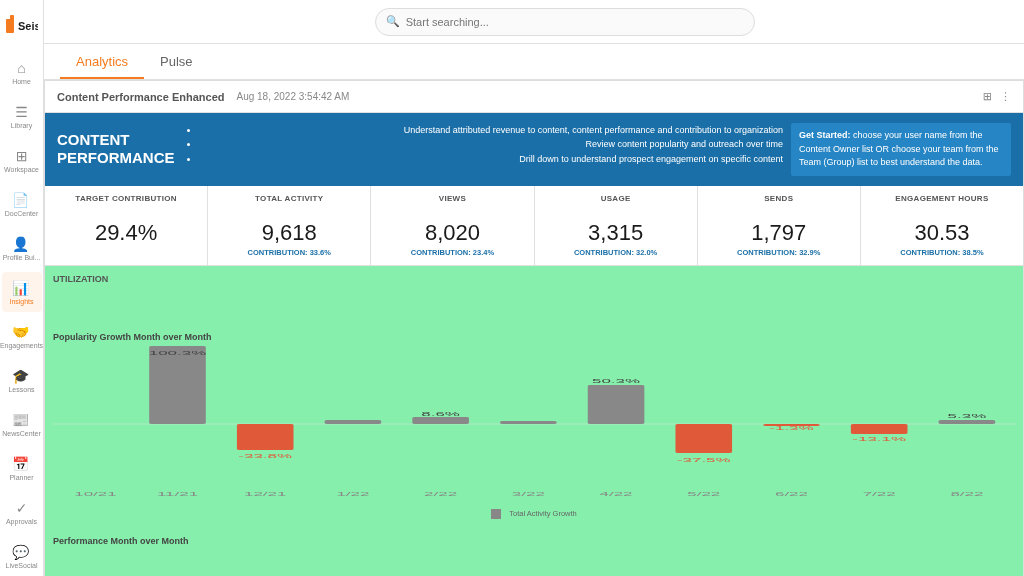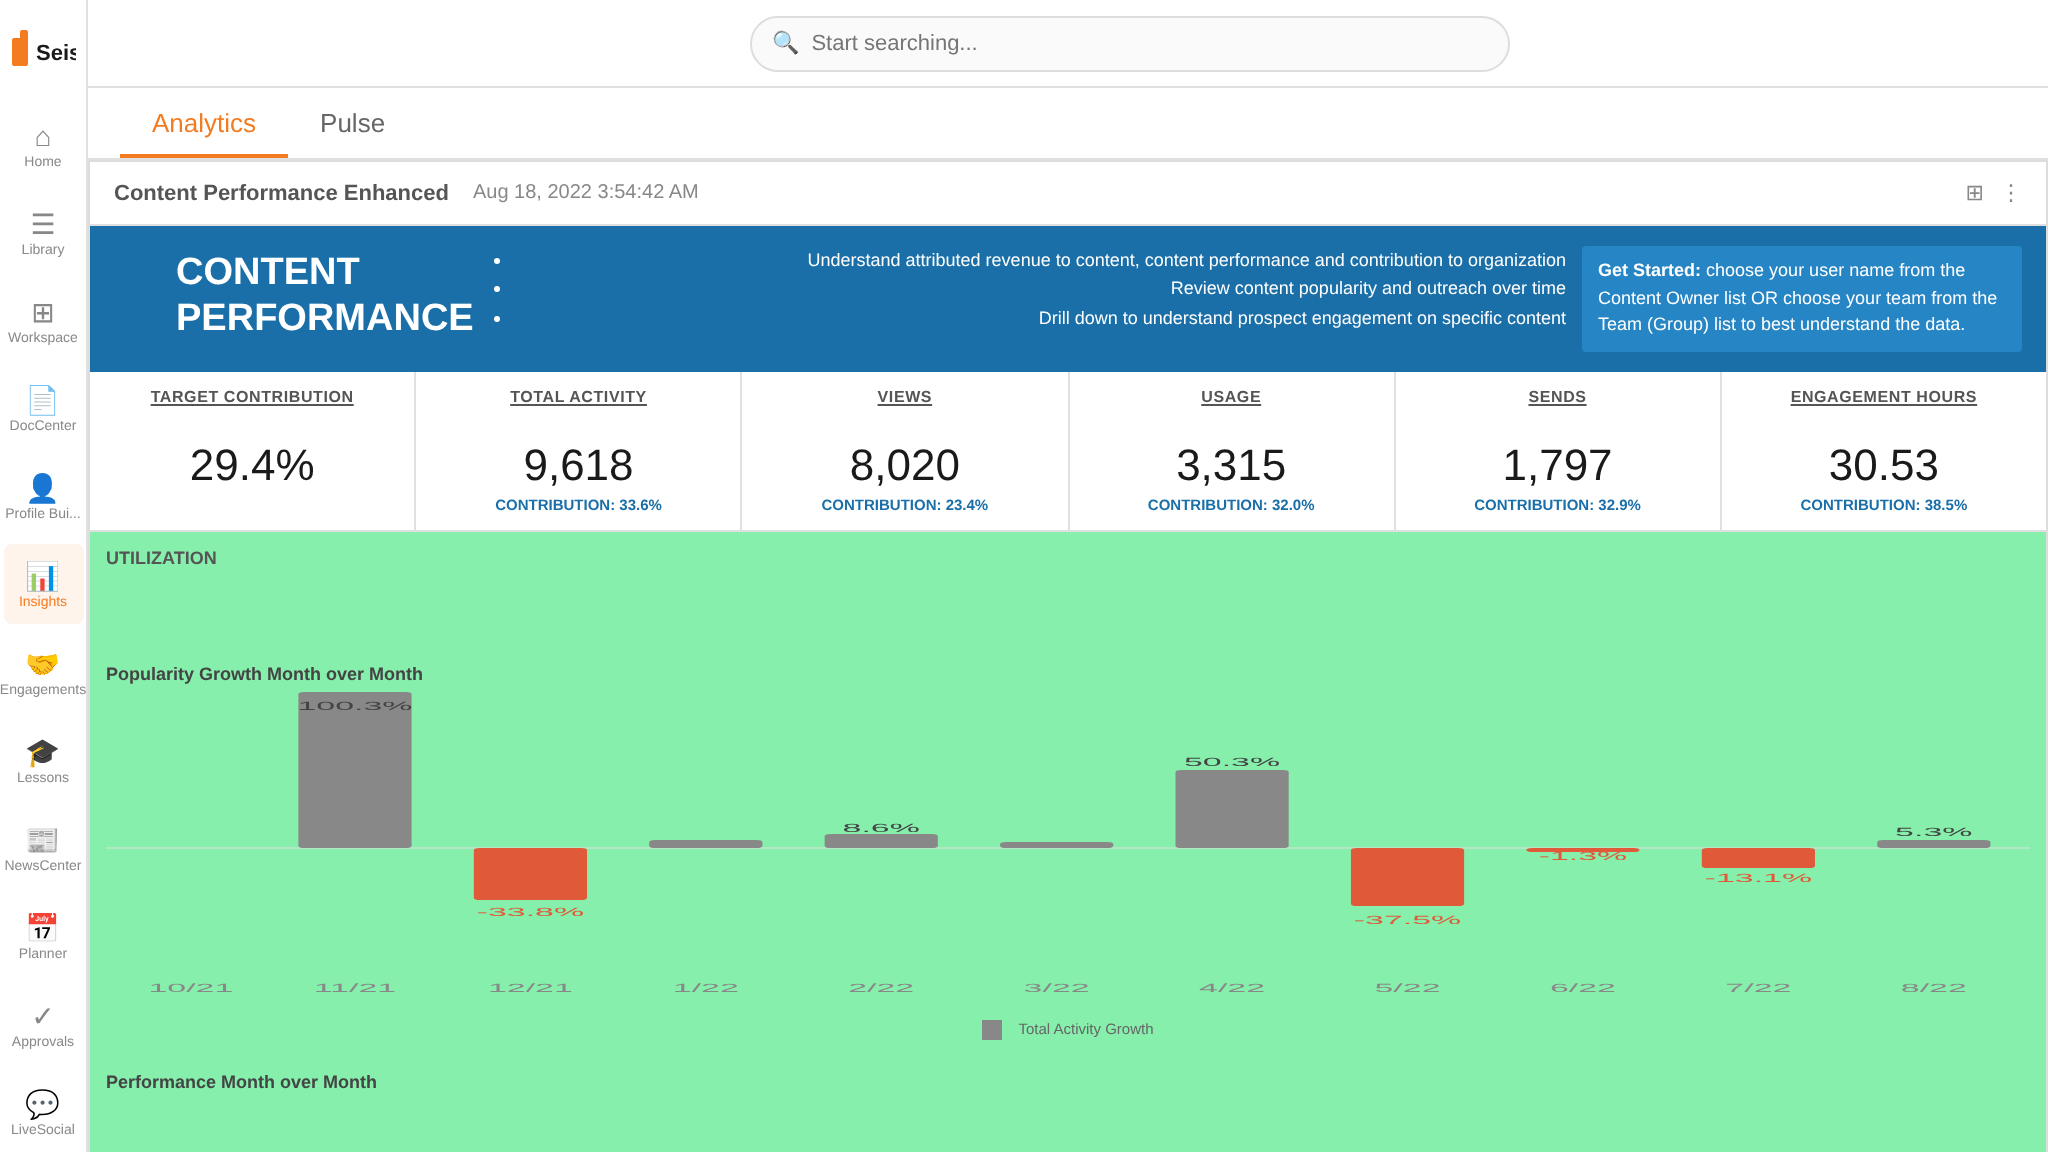--- a/index.html
+++ b/index.html
@@ -43,21 +43,21 @@
     .content-perf-title { color: #fff; font-size: 18px; font-weight: 700; line-height: 1.1; min-width: 120px; display: flex; align-items: center; }
     .blue-bullets { flex: 1; color: #fff; font-size: 9px; line-height: 1.6; }
     .blue-bullets ul { padding-left: 14px; text-align: right; }
     .blue-getstarted { background: #2685c4; color: #fff; font-size: 9px; padding: 6px 8px; max-width: 220px; line-height: 1.5; border-radius: 2px; }
     .blue-getstarted strong { font-size: 9px; }
 
     
     .metrics-row { display: flex; border-bottom: 1px solid #e0e0e0; background: #fff; }
     .metric-cell { flex: 1; padding: 8px 10px; border-right: 1px solid #e0e0e0; text-align: center; }
     .metric-cell:last-child { border-right: none; }
-    .metric-label { font-size: 8px; color: #555; text-transform: uppercase; font-weight: 600; letter-spacing: 0.3px; margin-bottom: 17px; text-decoration: underline; }
+    .metric-label { font-size: 8px; color: #555; text-transform: uppercase; font-weight: 600; letter-spacing: 0.3px; margin-bottom: 17px; }
     .metric-value { font-size: 22px; font-weight: 300; color: #1a1a1a; margin-top: 12px; }
     .metric-contribution { font-size: 7.5px; color: #888; margin-top: 2px; }
     .metric-contribution span { color: #1a6fa8; font-weight: 600; }
 
     
     .charts-section { display: flex; padding: 8px; gap: 20px; background: #86efac; flex-direction: column; }
     .left-panel { width: 130px; flex-shrink: 0; }
     .utilization-label { font-size: 9px; color: #555; font-weight: 600; text-transform: uppercase; margin-bottom: 8px; }
 
     
@@ -166,21 +166,21 @@
         <span class="report-title-small">Content Performance Enhanced</span>
         <span class="timestamp">Aug 18, 2022 3:54:42 AM</span>
         <div class="icons">
           <span style="cursor:pointer;">⊞</span>
           <span style="cursor:pointer;">⋮</span>
         </div>
       </div>
 
       <div class="blue-header">
         <div class="content-perf-title">
-          <span style="font-size:19px;font-weight:800;line-height:1.2;margin-left:31px;">CONTENT<br>PERFORMANCE</span>
+          <span style="font-size:15px;font-weight:800;line-height:1.2;">CONTENT<br>PERFORMANCE</span>
         </div>
         <div class="blue-bullets">
           <ul>
             <li>Understand attributed revenue to content, content performance and contribution to organization</li>
             <li>Review content popularity and outreach over time</li>
             <li>Drill down to understand prospect engagement on specific content</li>
           </ul>
         </div>
         <div class="blue-getstarted">
           <strong>Get Started:</strong>

